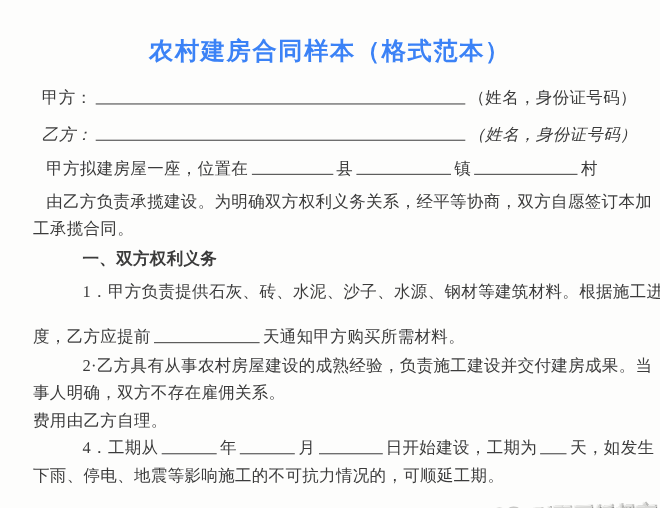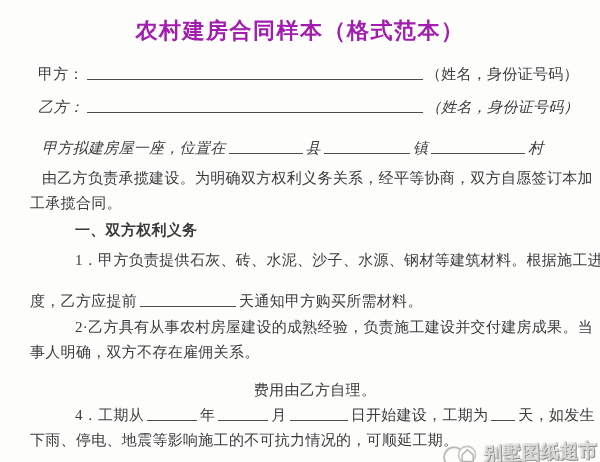--- a/index.html
+++ b/index.html
@@ -11,28 +11,28 @@
     overflow: hidden;
     position: relative;
   }
   .page {
     position: relative;
     width: 600px;
     height: 462px;
     padding: 0 0 0 30px;
   }
   .doc-title {
-    margin-top: 16px;
+    margin-top: 32px;
     height: 30px;
     line-height: 30px;
     text-align: center;
     font-size: 22px;
     font-weight: bold;
     letter-spacing: 1.5px;
-    color: #a21caf;
+    color: #3b82f6;
     margin-right: 30px;
     white-space: nowrap;
   }
   .line {
     height: 25px;
     line-height: 25px;
     font-size: 15px;
     white-space: nowrap;
     letter-spacing: 0.3px;
   }
@@ -66,29 +66,29 @@
 </head>
 <body>
 
 <div class="page">
 
   <div class="doc-title">农村建房合同样本（格式范本）</div>
 
   <div id="doc-lines">
       <div class="line" style="margin-top: 16px; padding-left: 8px; font-family: Liberation Serif, serif;"><span class="seg">甲方：</span><span class="blank" style="width: 336px;"></span><span class="seg">（姓名，身份证号码）</span></div>
       <div class="line" style="margin-top: 8px; padding-left: 8px; font-style: italic;"><span class="seg">乙方：</span><span class="blank" style="width: 336px;"></span><span class="seg">（姓名，身份证号码）</span></div>
-      <div class="line" style="margin-top: 16px; padding-left: 12px; font-style: italic;"><span class="seg">甲方拟建房屋一座，位置在</span><span class="blank" style="width: 74px;"></span><span class="seg">县</span><span class="blank" style="width: 86px;"></span><span class="seg">镇</span><span class="blank" style="width: 94px;"></span><span class="seg">村</span></div>
+      <div class="line" style="margin-top: 6px; padding-left: 12px;"><span class="seg">甲方拟建房屋一座，位置在</span><span class="blank" style="width: 74px;"></span><span class="seg">县</span><span class="blank" style="width: 86px;"></span><span class="seg">镇</span><span class="blank" style="width: 94px;"></span><span class="seg">村</span></div>
       <div class="line" style="margin-top: 5px; padding-left: 12px;"><span class="seg">由乙方负责承揽建设。为明确双方权利义务关系，经平等协商，双方自愿签订本加</span></div>
       <div class="line" style="margin-top: 0px; padding-left: 0px;"><span class="seg">工承揽合同。</span></div>
       <div class="line" style="margin-top: 2px; padding-left: 45px; font-weight: bold;"><span class="seg">一、双方权利义务</span></div>
       <div class="line" style="margin-top: 5px; padding-left: 45px;"><span class="seg">1．甲方负责提供石灰、砖、水泥、沙子、水源、钢材等建筑材料。根据施工进</span></div>
       <div class="line" style="margin-top: 16px; padding-left: 0px;"><span class="seg">度，乙方应提前</span><span class="blank" style="width: 96px;"></span><span class="seg">天通知甲方购买所需材料。</span></div>
       <div class="line" style="margin-top: 1px; padding-left: 45px;"><span class="seg">2·乙方具有从事农村房屋建设的成熟经验，负责施工建设并交付建房成果。当</span></div>
       <div class="line" style="margin-top: 0px; padding-left: 0px;"><span class="seg">事人明确，双方不存在雇佣关系。</span></div>
-      <div class="line" style="margin-top: 13px; padding-left: 0px; text-align: center;"><span class="seg">费用由乙方自理。</span></div>
+      <div class="line" style="margin-top: 0px; padding-left: 0px;"><span class="seg">费用由乙方自理。</span></div>
       <div class="line" style="margin-top: 0px; padding-left: 45px;"><span class="seg">4．工期从</span><span class="blank" style="width: 50px;"></span><span class="seg">年</span><span class="blank" style="width: 50px;"></span><span class="seg">月</span><span class="blank" style="width: 58px;"></span><span class="seg">日开始建设，工期为</span><span class="blank" style="width: 24px;"></span><span class="seg">天，如发生</span></div>
       <div class="line" style="margin-top: 0px; padding-left: 0px;"><span class="seg">下雨、停电、地震等影响施工的不可抗力情况的，可顺延工期。</span></div>
     </div>
 
   <div class="watermark">
     <span class="wm-icon">
       <svg width="42" height="34" viewBox="0 0 42 34">
         <circle cx="13" cy="21" r="10" fill="none" stroke="#b2b2b0" stroke-width="2"></circle>
         <circle cx="26" cy="19" r="8.5" fill="#fdfdfc" stroke="#bcbcba" stroke-width="1.6"></circle>
         <path d="M21 19 l5.5 -5 5.5 5 v6.5 h-11 z" fill="#fdfdfc" stroke="#a5a5a3" stroke-width="1.4"></path>

